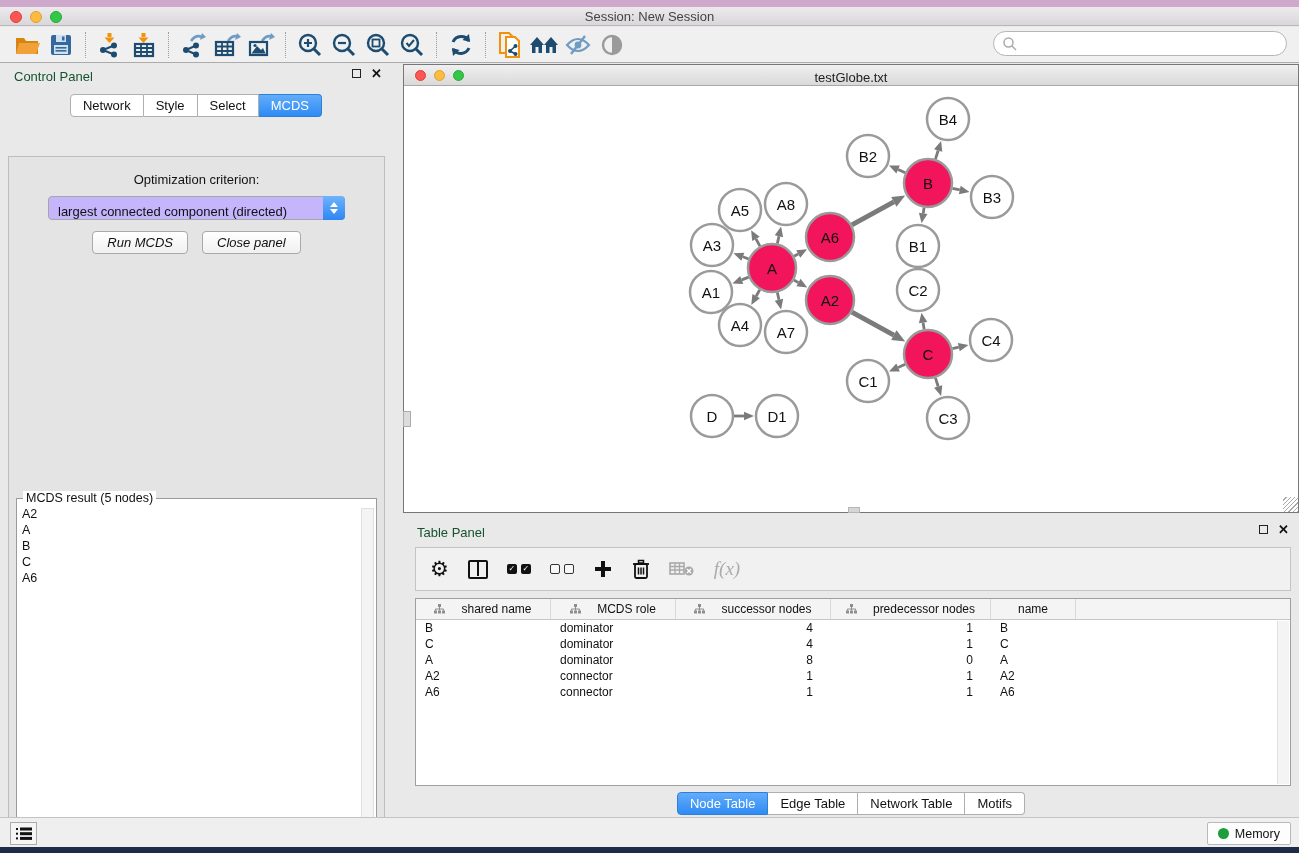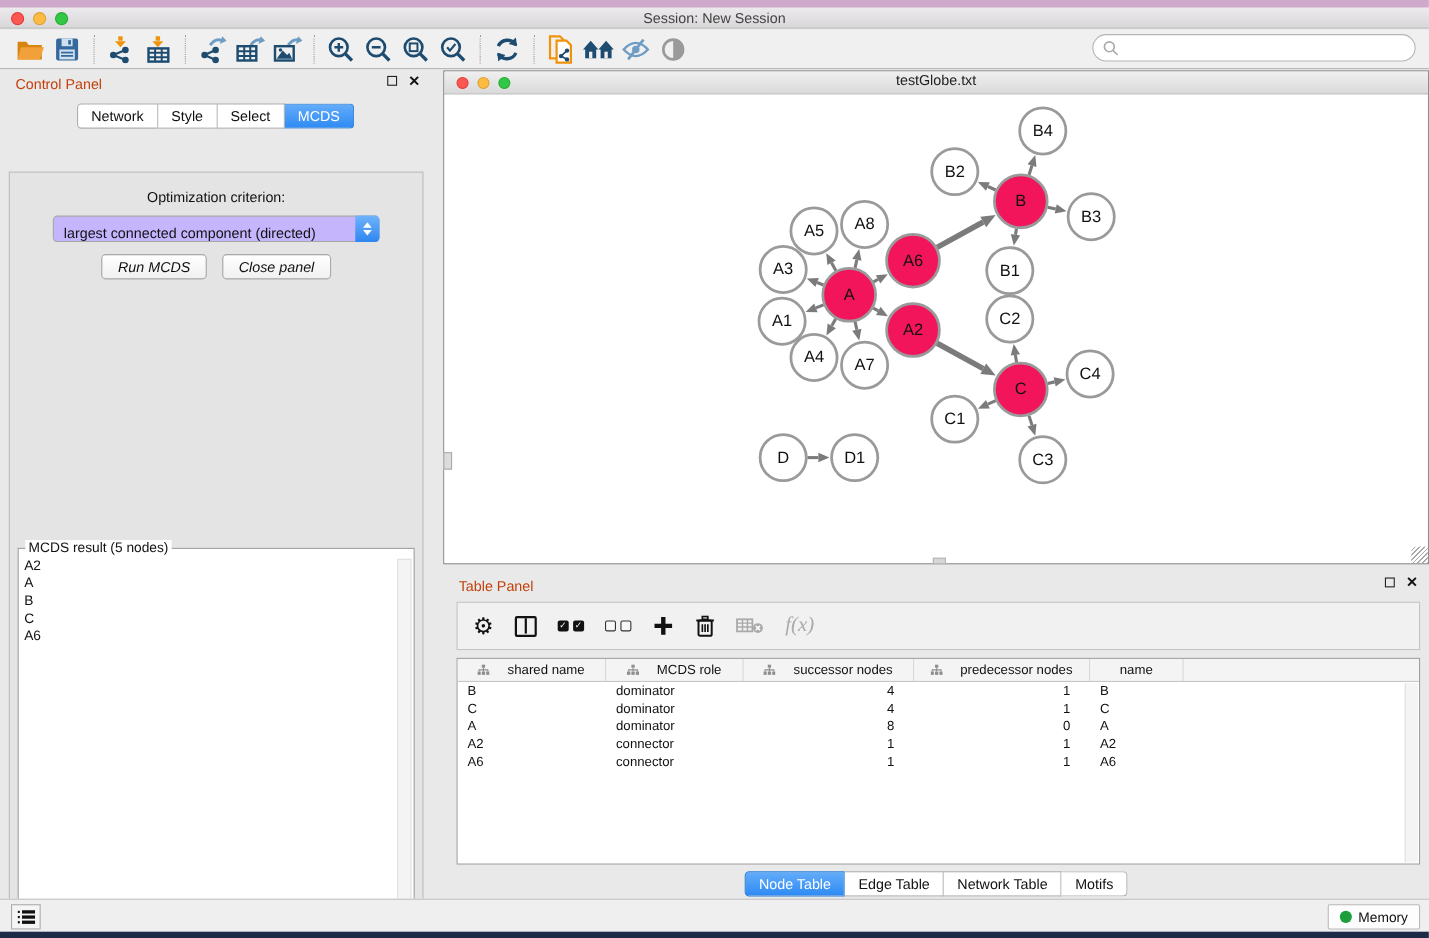--- a/index.html
+++ b/index.html
@@ -31,21 +31,21 @@
     border:1px solid #B5B5B5; border-radius:13px; display:flex; align-items:center; padding-left:8px; }
   #search-box svg { opacity:.55; }
   #search-input { border:none; outline:none; flex:1; font-size:12px; background:transparent; height:20px; }
 
   
   #workspace { position:absolute; left:0; top:63px; width:1299px; height:754px; background:#E9E9E9; }
 
   
   #control-panel { position:absolute; left:0; top:0; width:392px; height:754px; }
   .panel-titlerow { position:relative; height:26px; display:flex; align-items:center; padding:0 14px; }
-  .panel-titlerow .ptitle { font-size:13px; color:#c2410c; }
+  .panel-titlerow .ptitle { font-size:13px; color:#14532d; }
   .panel-ctrls { position:absolute; right:10px; top:6px; display:flex; gap:10px; align-items:center; }
   .float-box { width:9px; height:9px; border:1.5px solid #222; }
   .close-x { font-size:13px; font-weight:bold; color:#111; line-height:9px; }
 
   #cp-tabs { position:absolute; left:0; top:31px; width:392px; display:flex; justify-content:center; }
   .cy-tab { font-size:13px; padding:3px 12px; background:#fff; border:1px solid #AFAFAF; border-left:none; color:#111; }
   .cy-tab:first-child { border-left:1px solid #AFAFAF; border-radius:4px 0 0 4px; }
   .cy-tab:last-child { border-radius:0 4px 4px 0; }
   .cy-tab.active { background:linear-gradient(#63ACFA,#2E8BF4); border-color:#2E7FD8; color:#fff; }
 
@@ -66,21 +66,21 @@
   #result-box { position:absolute; left:7px; top:341px; width:361px; height:340px;
     background:#fff; border:1px solid #9B9B9B; }
   #result-legend { position:absolute; left:6px; top:-8px; background:#fff; padding:0 3px; font-size:12.5px; color:#111; }
   #result-list { padding:7px 0 0 5px; font-size:12.5px; color:#111; line-height:16px; }
   #result-scroll { position:absolute; right:2px; top:9px; bottom:2px; width:13px; background:#F4F4F4; border:1px solid #E0E0E0; }
 
   
   #network-window { position:absolute; left:403px; top:1px; width:896px; height:449px;
     border:1px solid #777; background:#fff; }
   #nw-titlebar { position:relative; height:21px; background:linear-gradient(#F0F0F0,#D9D9D9);
-    border-bottom:1px solid #A8A8A8; display:flex; align-items:flex-start; justify-content:center; }
+    border-bottom:1px solid #A8A8A8; display:flex; align-items:flex-end; justify-content:center; }
   #nw-titlebar .title { font-size:13px; color:#222; }
   #nw-titlebar .lights { top:5px; left:11px; }
   #nw-titlebar .light { width:11px; height:11px; }
   #nw-canvas { position:relative; width:894px; height:426px; background:#fff; overflow:hidden; }
   #graph-svg { position:absolute; left:0; top:0; }
   #nw-left-grip { position:absolute; left:-1px; top:346px; width:8px; height:16px; background:#DCDCDC; border:1px solid #ABABAB; }
   #nw-bottom-grip { position:absolute; left:444px; bottom:-1px; width:12px; height:6px; background:#D6D6D6; border:1px solid #B5B5B5; }
   #nw-resize { position:absolute; right:0; bottom:0; width:15px; height:15px;
     background:repeating-linear-gradient(135deg, transparent 0 2px, #A9A9A9 2px 3px); }
 

